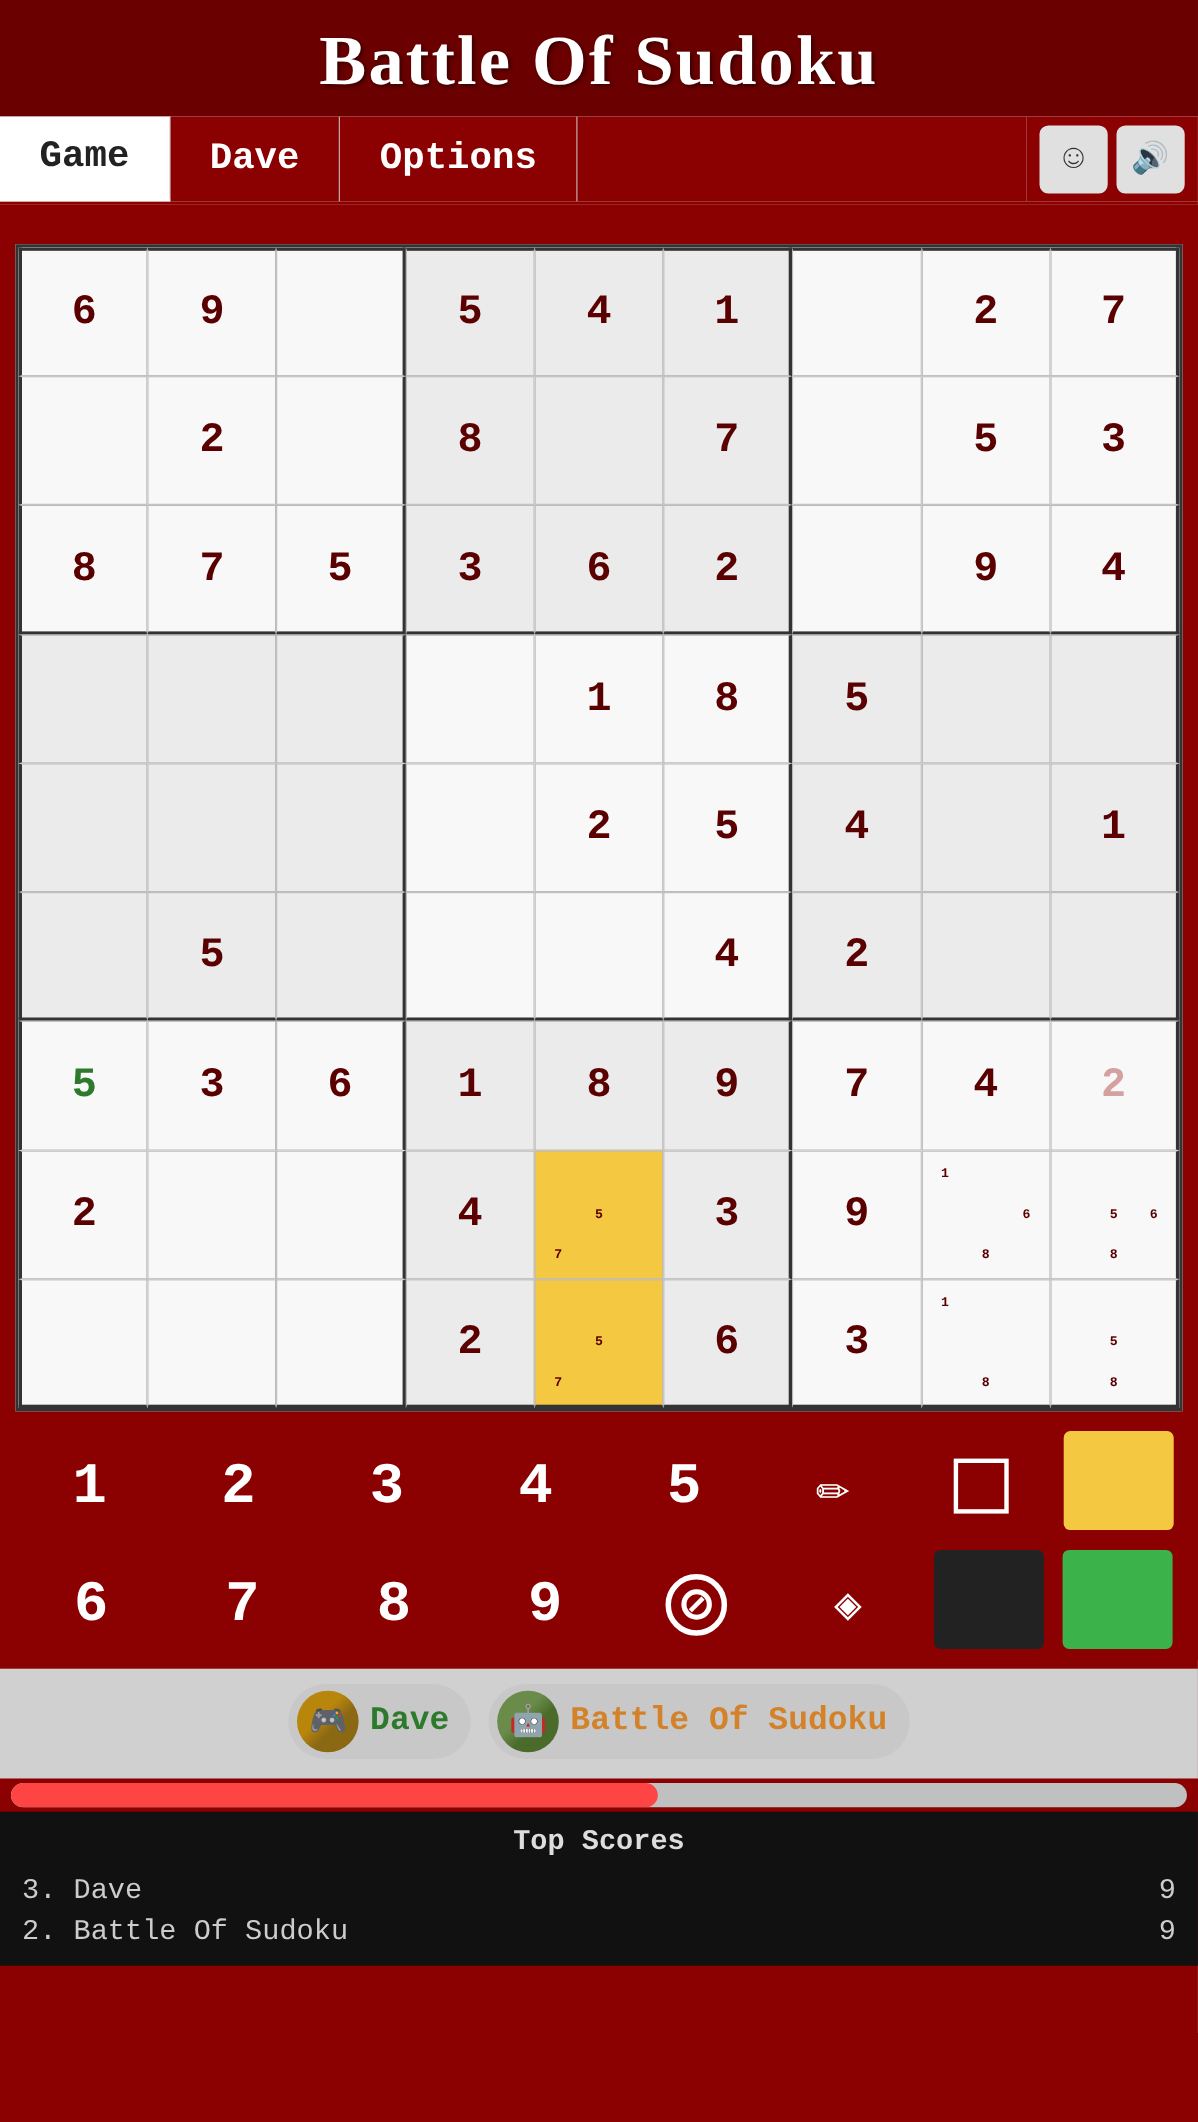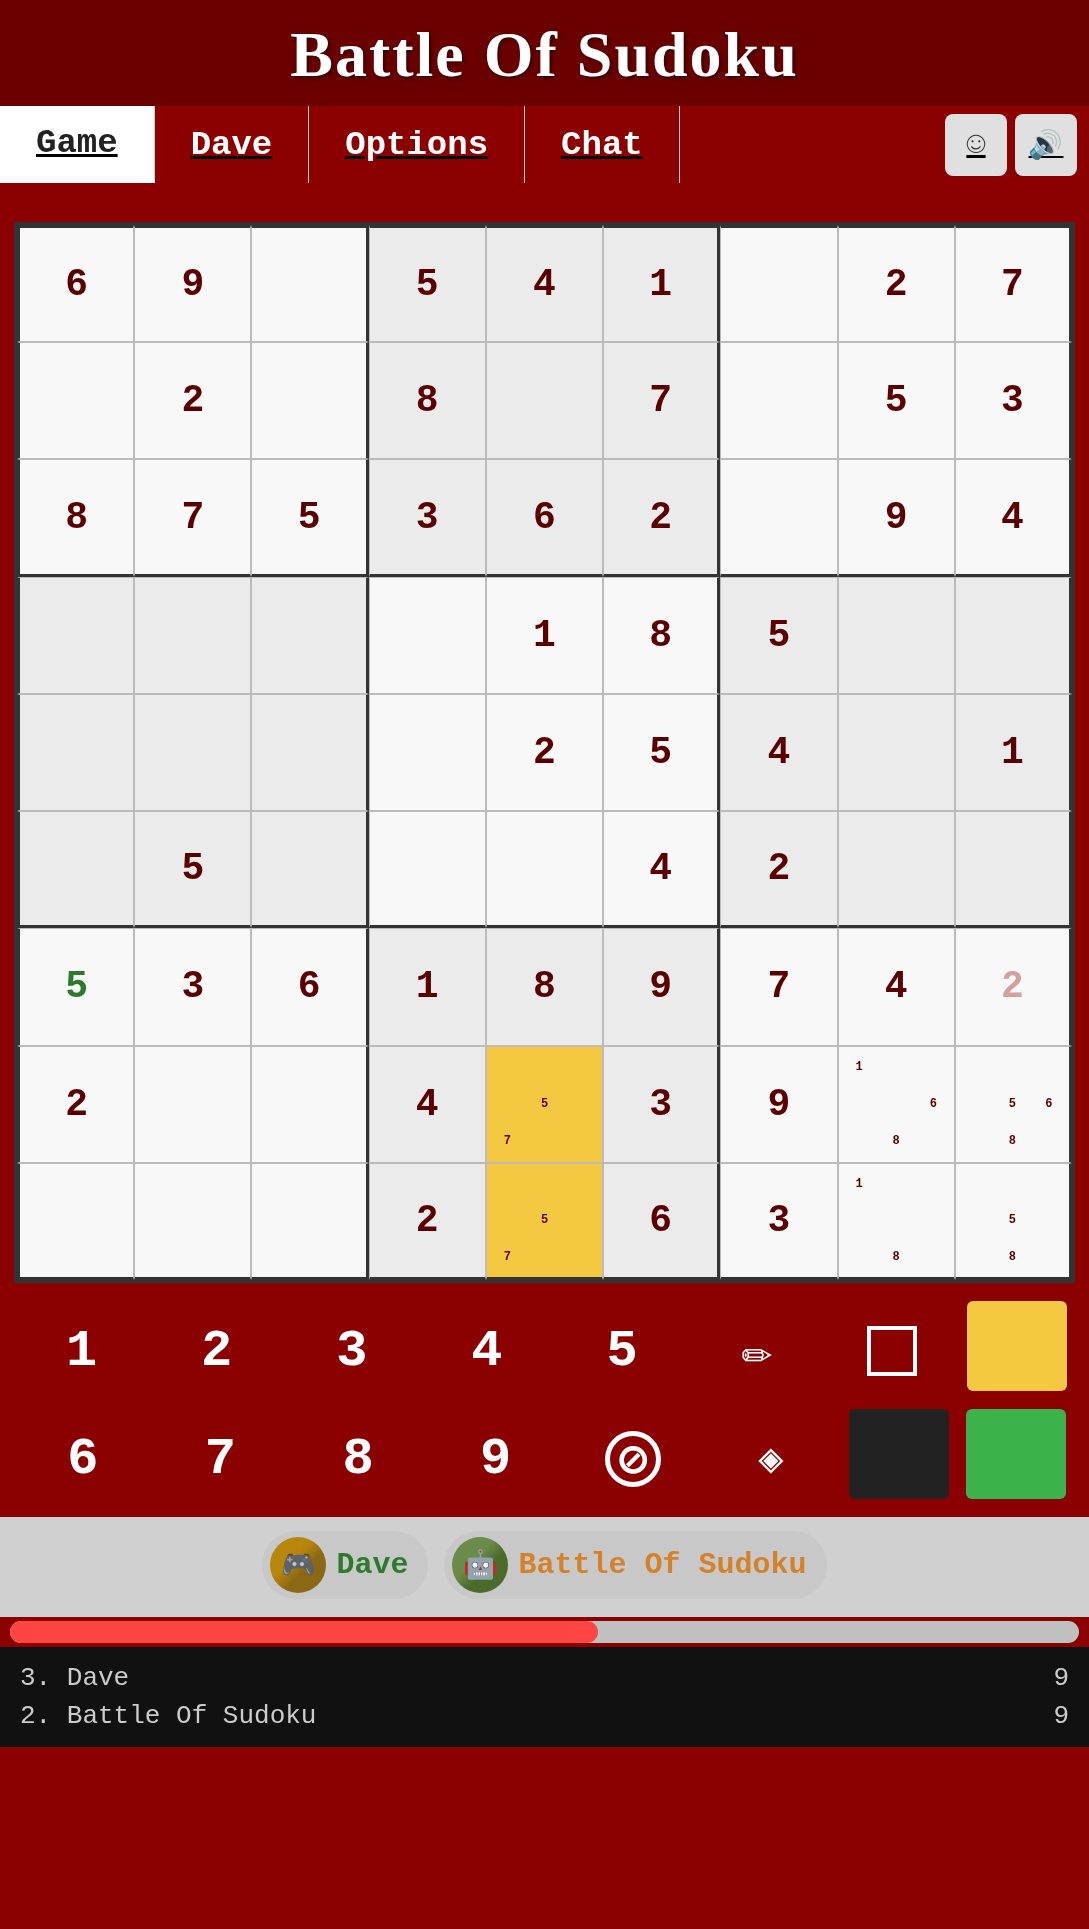--- a/index.html
+++ b/index.html
@@ -26,21 +26,20 @@
       letter-spacing: 2px;
     }
 
     
     .nav-bar {
       background: #fff;
       display: flex;
       align-items: stretch;
       border-bottom: 3px solid #8B0000;
       height: 80px;
-      text-decoration: underline;
     }
     .nav-tab {
       display: flex;
       align-items: center;
       justify-content: center;
       padding: 0 36px;
       font-size: 34px;
       font-weight: bold;
       font-family: 'Courier New', monospace;
       cursor: pointer;
@@ -248,23 +247,20 @@
 
 <div class="nav-bar">
   <div class="nav-tab nav-tab-game">
     <span>Game</span>
   </div>
   <div class="nav-tab nav-tab-other">
     <span>Dave</span>
   </div>
   <div class="nav-tab nav-tab-other">
     <span>Options</span>
-  </div>
-  <div class="nav-tab nav-tab-other">
-    <span>Chat</span>
   </div>
   <div class="nav-spacer"></div>
   <div class="nav-icons">
     <div class="nav-icon-btn">
       <span>☺</span>
     </div>
     <div class="nav-icon-btn">
       <span style="font-size:28px;">🔊</span>
     </div>
   </div>
@@ -463,20 +459,21 @@
   </div>
 </div>
 
 <div class="progress-bar-wrapper">
   <div class="progress-bar">
     <div class="progress-fill"></div>
   </div>
 </div>
 
 <div class="top-scores-section">
+  <div class="top-scores-title">Top Scores</div>
   <div class="score-row">
     <span>3. Dave</span>
     <span>9</span>
   </div>
   <div class="score-row">
     <span>2. Battle Of Sudoku</span>
     <span>9</span>
   </div>
 </div>
 

